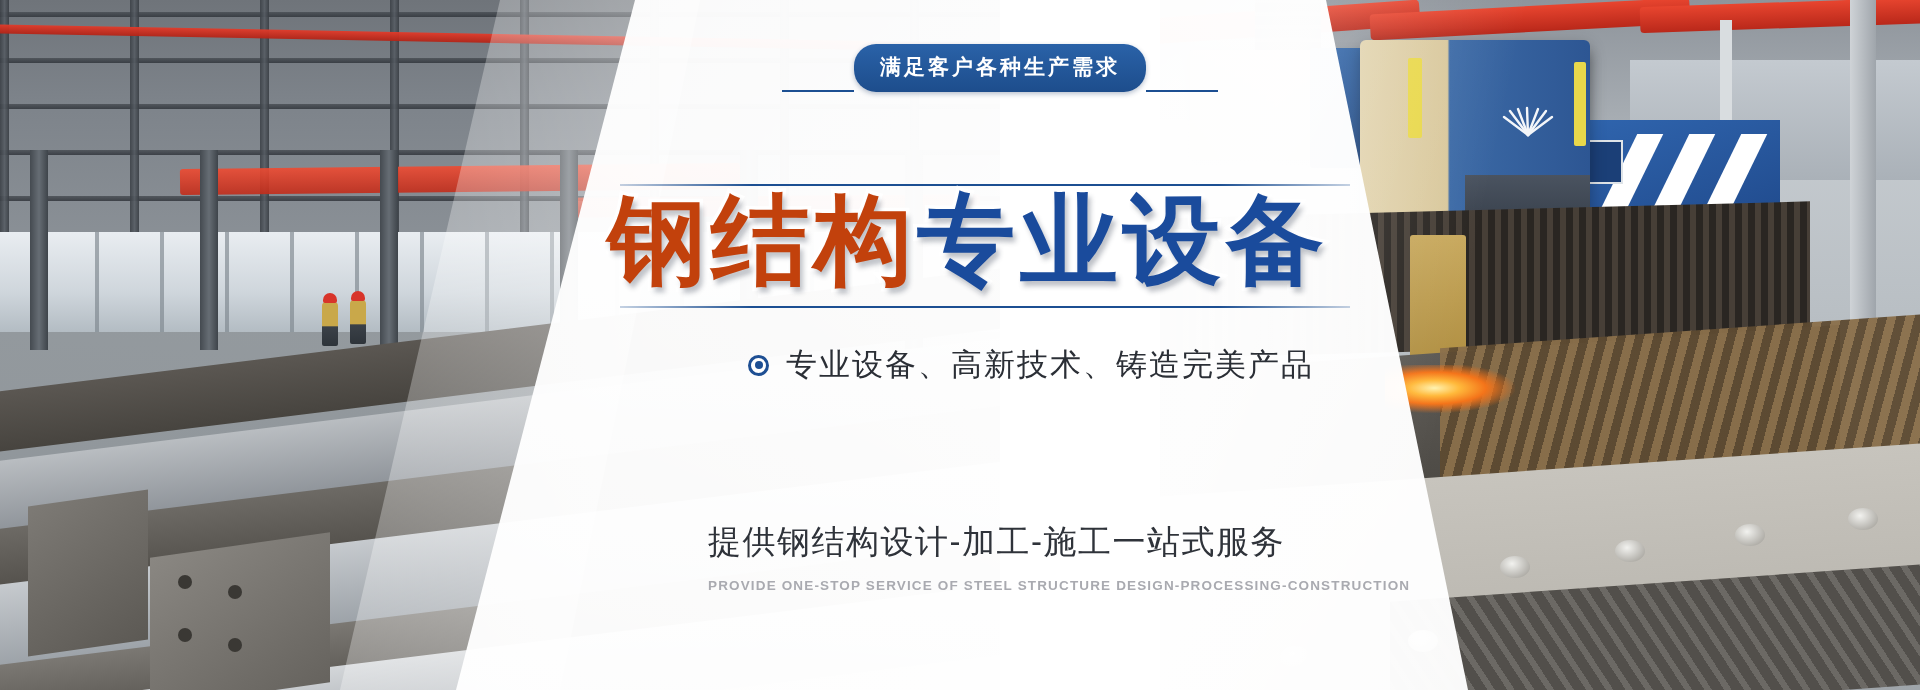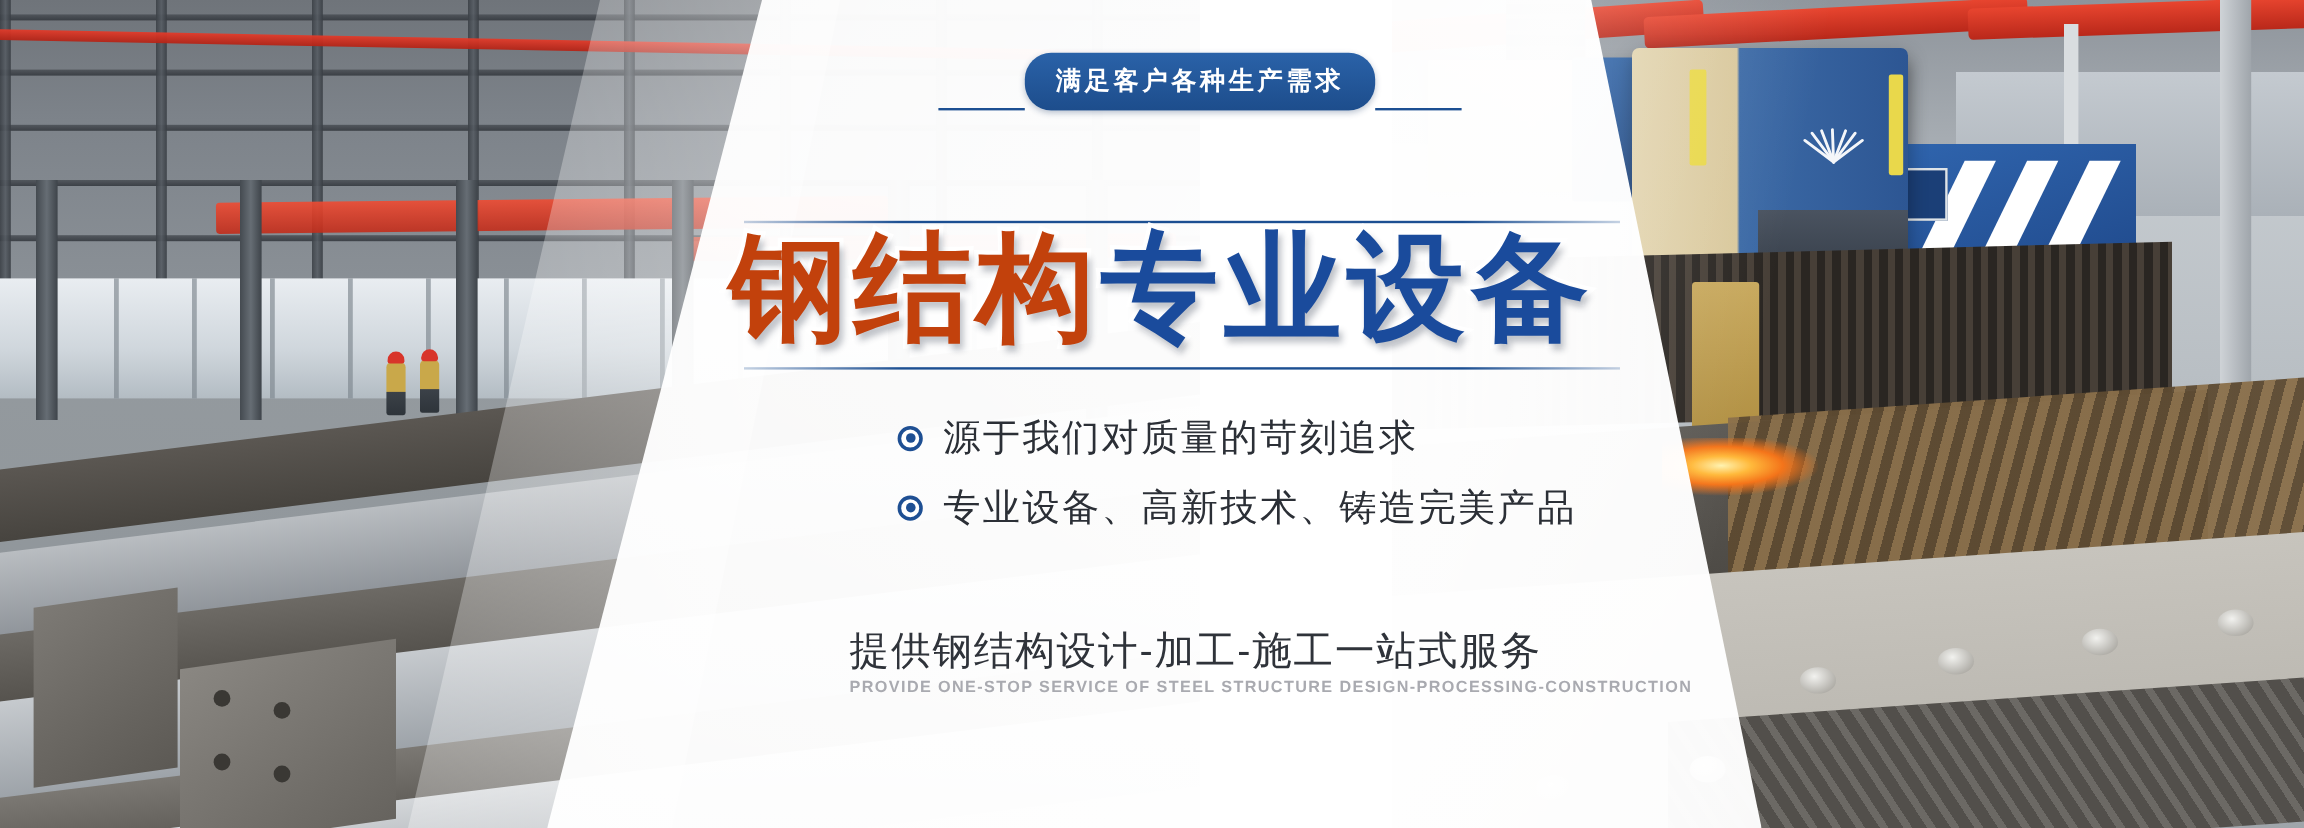--- a/index.html
+++ b/index.html
@@ -145,21 +145,21 @@
   .dot { flex:0 0 auto; width:21px; height:21px; border-radius:50%;
     border:3px solid #1e4f93; background:#fff; position:relative; margin-right:17px; }
   .dot::after { content:""; position:absolute; left:3.5px; top:3.5px;
     width:8px; height:8px; border-radius:50%; background:#1e4f93; }
   .bullet-text { font-size:31px; color:#2b2f36; letter-spacing:2px; font-weight:500;
     text-shadow:0 1px 2px rgba(255,255,255,.8); }
 
   .tagline { position:absolute; left:708px; top:520px; }
   .tagline-cn { font-size:33px; color:#2f333a; letter-spacing:1.5px; font-weight:500;
     text-shadow:0 1px 2px rgba(255,255,255,.85); }
-  .tagline-en { font-size:13.5px; color:#a9aab0; letter-spacing:1.15px;
+  .tagline-en { margin-top:13px; font-size:13.5px; color:#a9aab0; letter-spacing:1.15px;
     font-weight:600; }
 </style>
 </head>
 <body>
 
 <div class="banner">
 
   <div class="photo-left">
     <div class="pl-roof">
       <div class="purlin" style="top:12px;"></div>
@@ -316,24 +316,20 @@
     <div class="headline">
       <span class="hl-orange">钢结构</span>
       <span class="hl-blue">专业设备</span>
     </div>
 
     <div class="rule rule-bottom"></div>
 
     <div class="bullets">
       <div class="bullet">
         <span class="dot"></span>
-        <span class="bullet-text">源于我们对质量的苛刻追求</span>
-      </div>
-      <div class="bullet">
-        <span class="dot"></span>
         <span class="bullet-text">专业设备、高新技术、铸造完美产品</span>
       </div>
     </div>
 
     <div class="tagline">
       <div class="tagline-cn">提供钢结构设计-加工-施工一站式服务</div>
       <div class="tagline-en">PROVIDE ONE-STOP SERVICE OF STEEL STRUCTURE DESIGN-PROCESSING-CONSTRUCTION</div>
     </div>
 
   </div>

